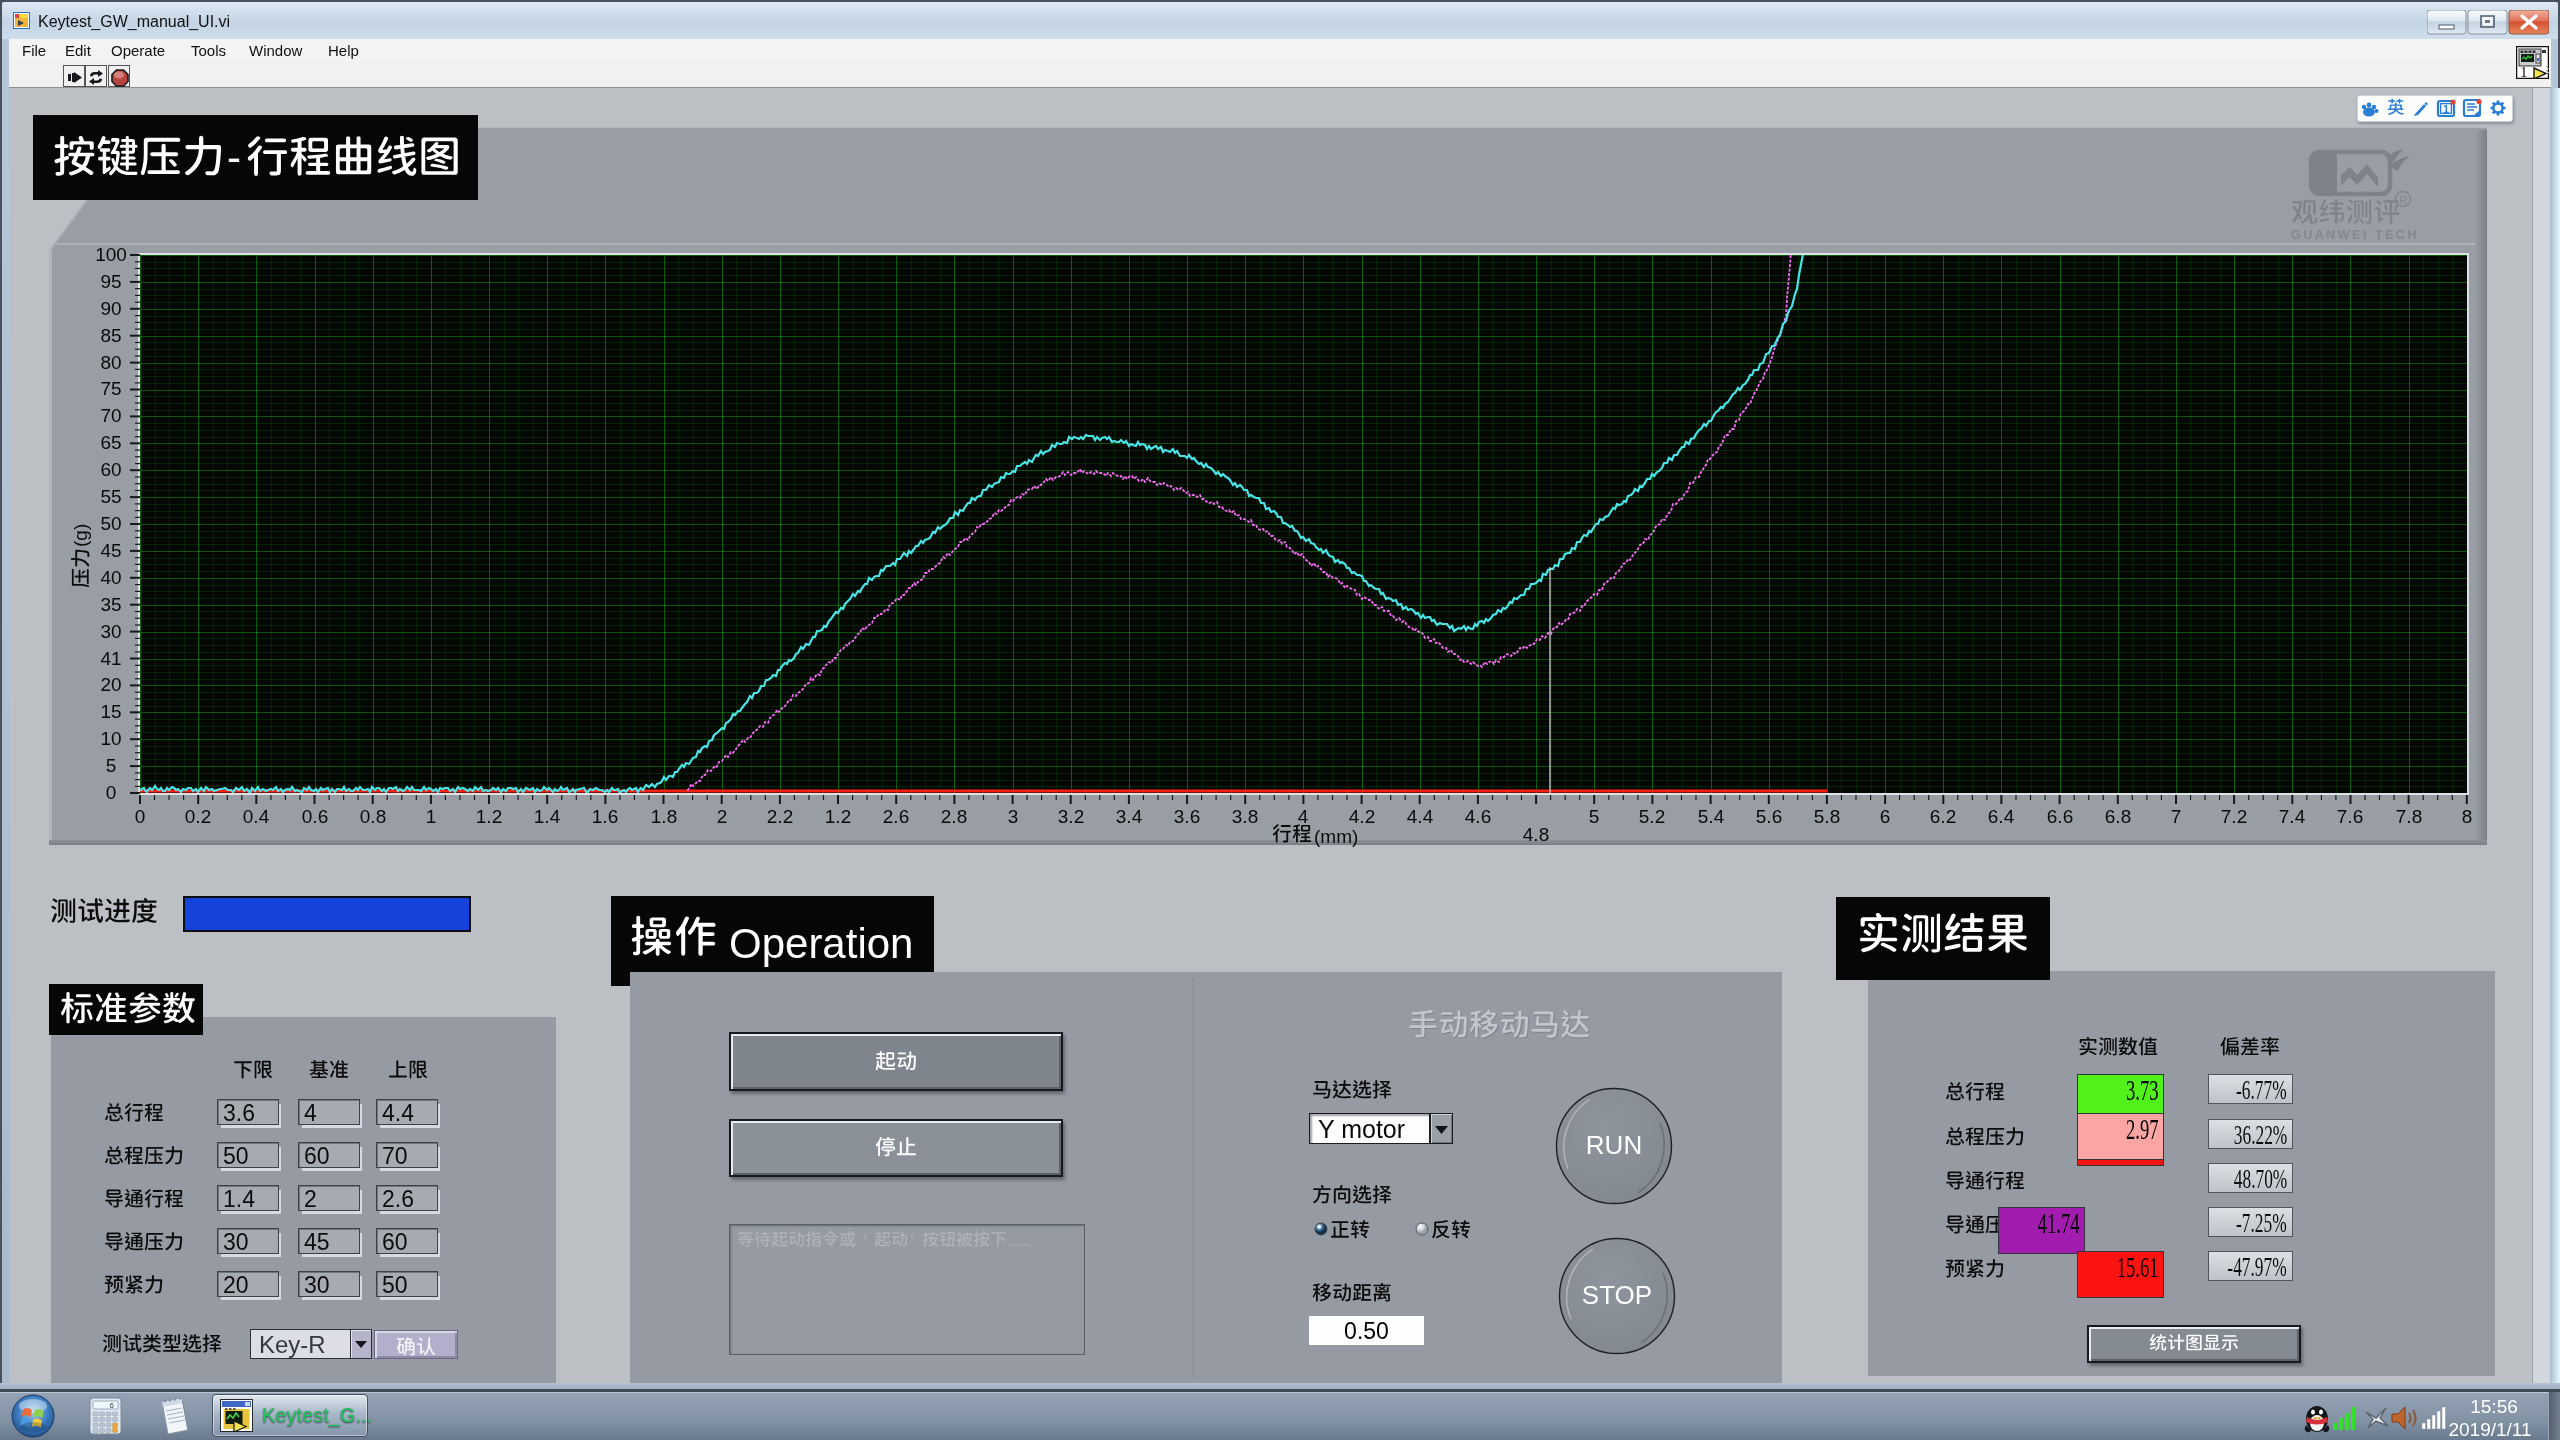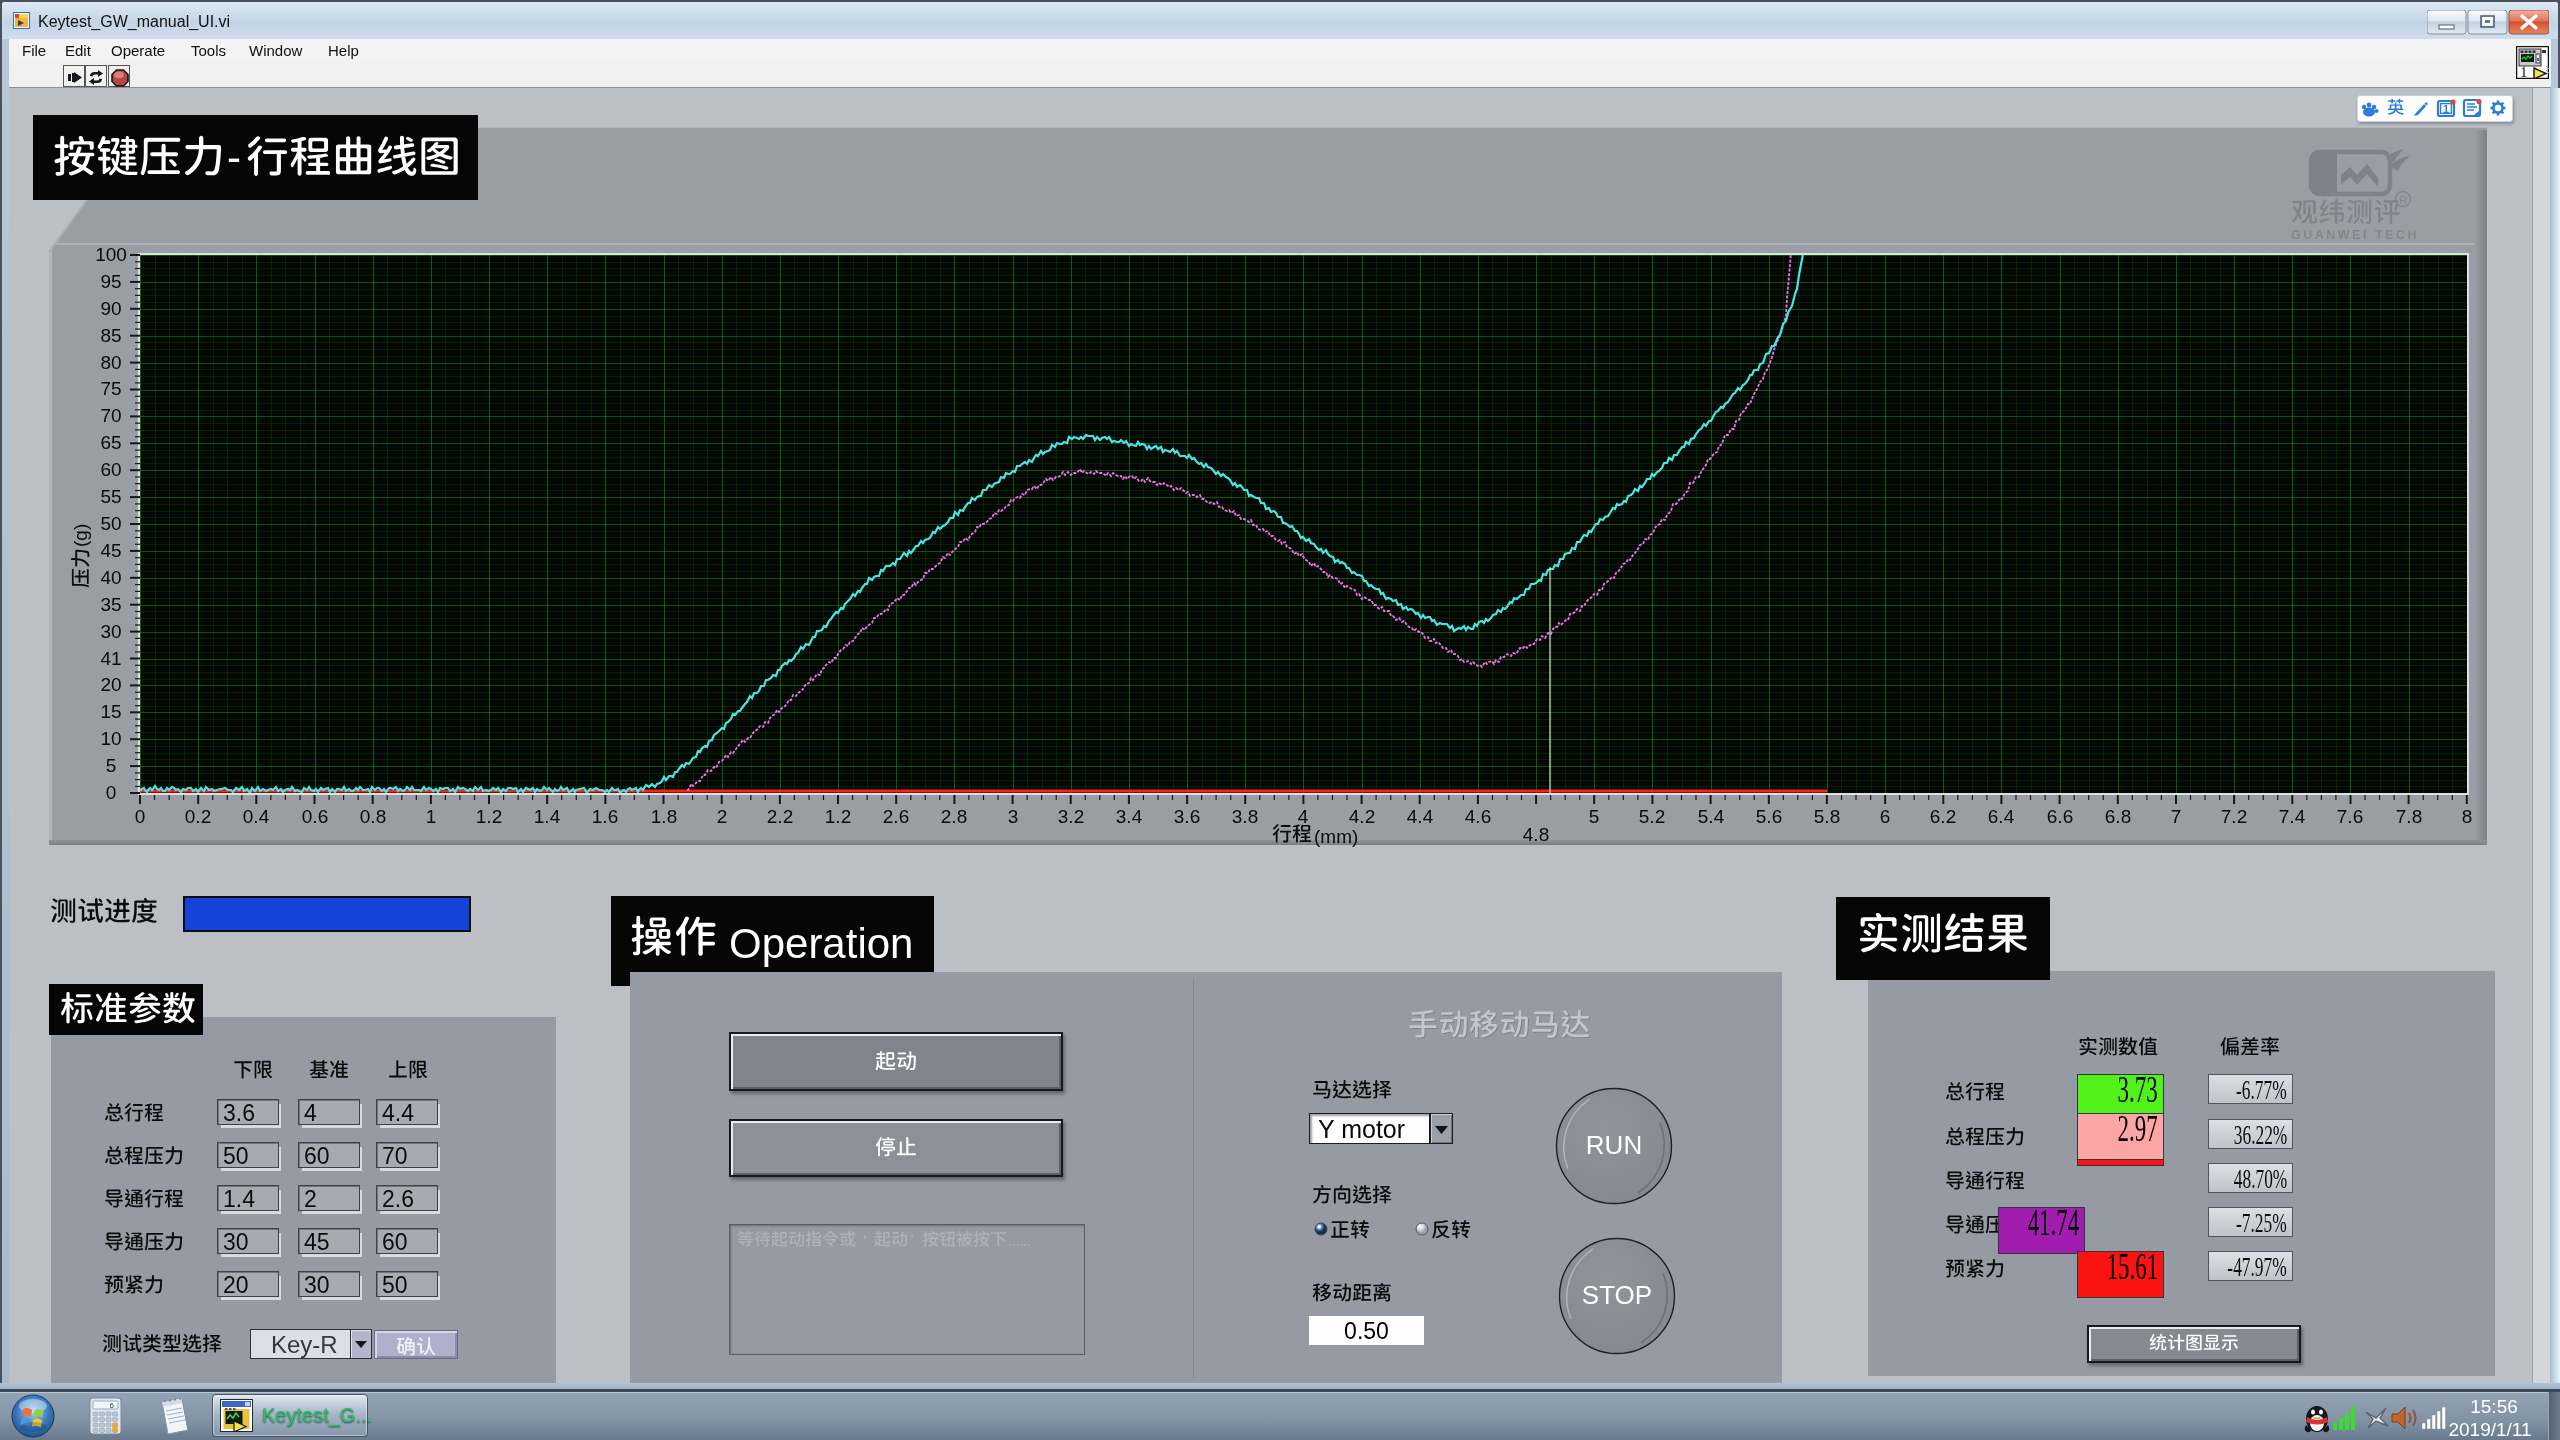--- a/index.html
+++ b/index.html
@@ -18,21 +18,21 @@
 repeating-linear-gradient(to right,rgba(16,160,16,.48) 0 1px,transparent 1px 58.17px),
 repeating-linear-gradient(to bottom,rgba(16,160,16,.40) 0 1px,transparent 1px 26.9px),
 repeating-linear-gradient(to right,rgba(0,140,0,.22) 0 1px,transparent 1px 14.5425px),
 repeating-linear-gradient(to bottom,rgba(0,140,0,.22) 0 1px,transparent 1px 6.725px);}
 .ylab{position:absolute;width:36px;text-align:center;font-size:19px;color:#0a0a0a}
 .xlab{position:absolute;width:60px;text-align:center;font-size:19px;color:#0a0a0a}
 .blackbox{position:absolute;background:#060606}
 .panel{position:absolute;background:#969ba3}
 .gbtn{position:absolute;background:#7f858c;border:2px solid #17191d;box-shadow:inset 2px 2px 0 #e8ebef,inset -2px -2px 0 #5c6168,2px 3px 3px rgba(40,44,50,.45)}
 .numbox{position:absolute;background:#a6abb2;border:1px solid #3c4249;box-shadow:inset 1px 1px 0 #70767d,3px 4px 0 -1px #d7dbdf;font-size:23px;color:#0c0c0c;padding-left:5px}
-.vbox{position:absolute;width:87px;height:47px;border:1px solid #30363c;font-family:"Liberation Serif",serif;font-size:37px;color:#000;line-height:30px}
+.vbox{position:absolute;width:87px;height:47px;border:1px solid #30363c;font-family:"Liberation Serif",serif;font-size:30px;color:#000;line-height:30px}
 .dbox{position:absolute;width:85px;height:30px;background:linear-gradient(#dce0e4,#bfc3c9);border:1px solid #4e555d;font-family:"Liberation Serif",serif;font-size:28px;color:#0c0c0c;line-height:30px}.sqz{position:absolute;right:5px;top:0;transform:scaleX(0.62);transform-origin:100% 50%;white-space:nowrap}
 #taskbar{position:absolute;left:0;top:1392px;width:2560px;height:48px;background:linear-gradient(#93a2b4,#8292a5 60%,#69798e);border-top:1px solid #b9c6d4}
 </style></head><body>
 <div id="frame"></div>
 <div id="titlebar"></div>
 <svg class="abs" style="left:13px;top:12px" width="17" height="17">
 <rect x="0" y="0" width="17" height="17" fill="#2a6fd2"></rect>
 <rect x="1" y="1" width="15" height="15" fill="#f7f8fa"></rect>
 <rect x="2" y="2" width="13" height="4" fill="#ffd73f"></rect>
 <rect x="2" y="6" width="13" height="9" fill="#f0b43c"></rect>
@@ -673,21 +673,21 @@
 <svg style="position:absolute;left:102px;top:1334px;overflow:visible" width="120" height="22">
     <g fill="#0c0c0c">
       <use href="#g6d4b" transform="translate(0.0 16.8) scale(0.0800)"></use>
       <use href="#g8bd5" transform="translate(20.0 16.8) scale(0.0800)"></use>
       <use href="#g7c7b" transform="translate(40.0 16.8) scale(0.0800)"></use>
       <use href="#g578b" transform="translate(60.0 16.8) scale(0.0800)"></use>
       <use href="#g9009" transform="translate(80.0 16.8) scale(0.0800)"></use>
       <use href="#g62e9" transform="translate(100.0 16.8) scale(0.0800)"></use>
     </g>
   </svg>
-<div class="abs" style="left:250px;top:1329px;width:100px;height:30px;background:#dcdde7;border:1px solid #2b3036;border-right:none;font-size:24px;color:#34393f;padding:1px 0 0 20px">Key-R</div>
+<div class="abs" style="left:250px;top:1329px;width:100px;height:30px;background:#dcdde7;border:1px solid #2b3036;border-right:none;font-size:24px;color:#34393f;padding:1px 0 0 8px">Key-R</div>
 <div class="abs" style="left:350px;top:1329px;width:22px;height:30px;background:#b5b4ca;border:1px solid #2b3036;box-shadow:inset 1px 1px 0 #e6e6ef"></div>
 <svg class="abs" style="left:354px;top:1340px" width="14" height="9">
     <path d="M1 1 H13 L7 8 Z" fill="#15181c"></path>
   </svg>
 <div class="abs" style="left:374px;top:1330px;width:84px;height:29px;background:#b1afcb;border:1px solid #6a6884;box-shadow:inset 2px 2px 0 #d8d7e6,inset -2px -2px 0 #8d8ba8"></div>
 <svg style="position:absolute;left:396px;top:1337px;overflow:visible" width="40" height="22">
     <g fill="#f2f2f6">
       <use href="#g786e" transform="translate(0.0 16.8) scale(0.0800)"></use>
       <use href="#g8ba4" transform="translate(20.0 16.8) scale(0.0800)"></use>
     </g>

